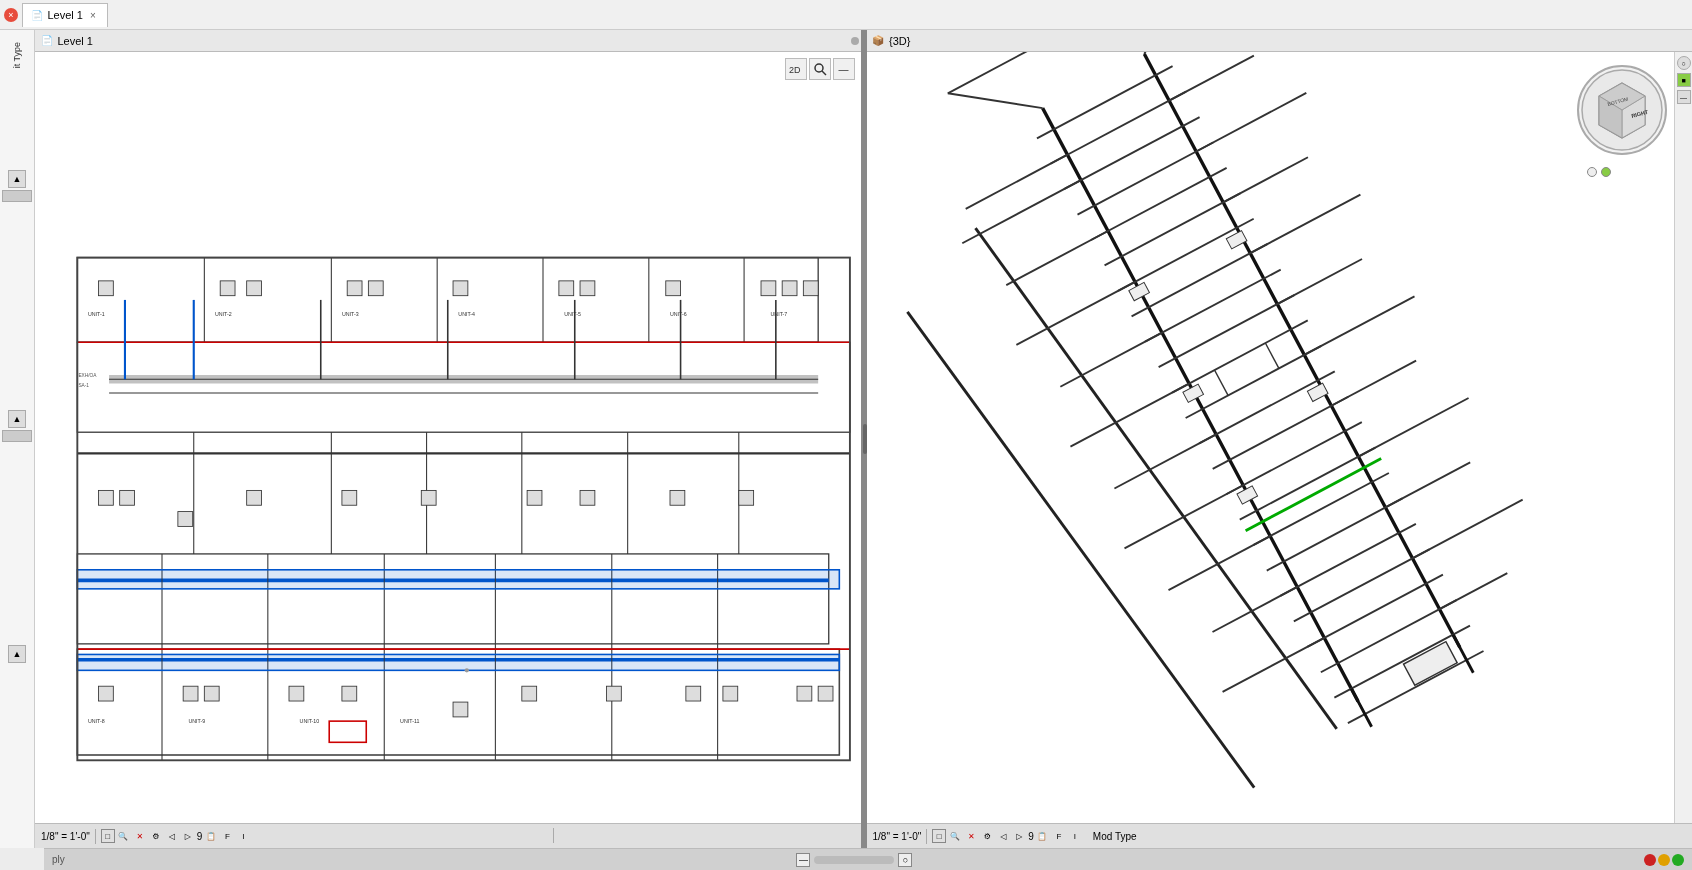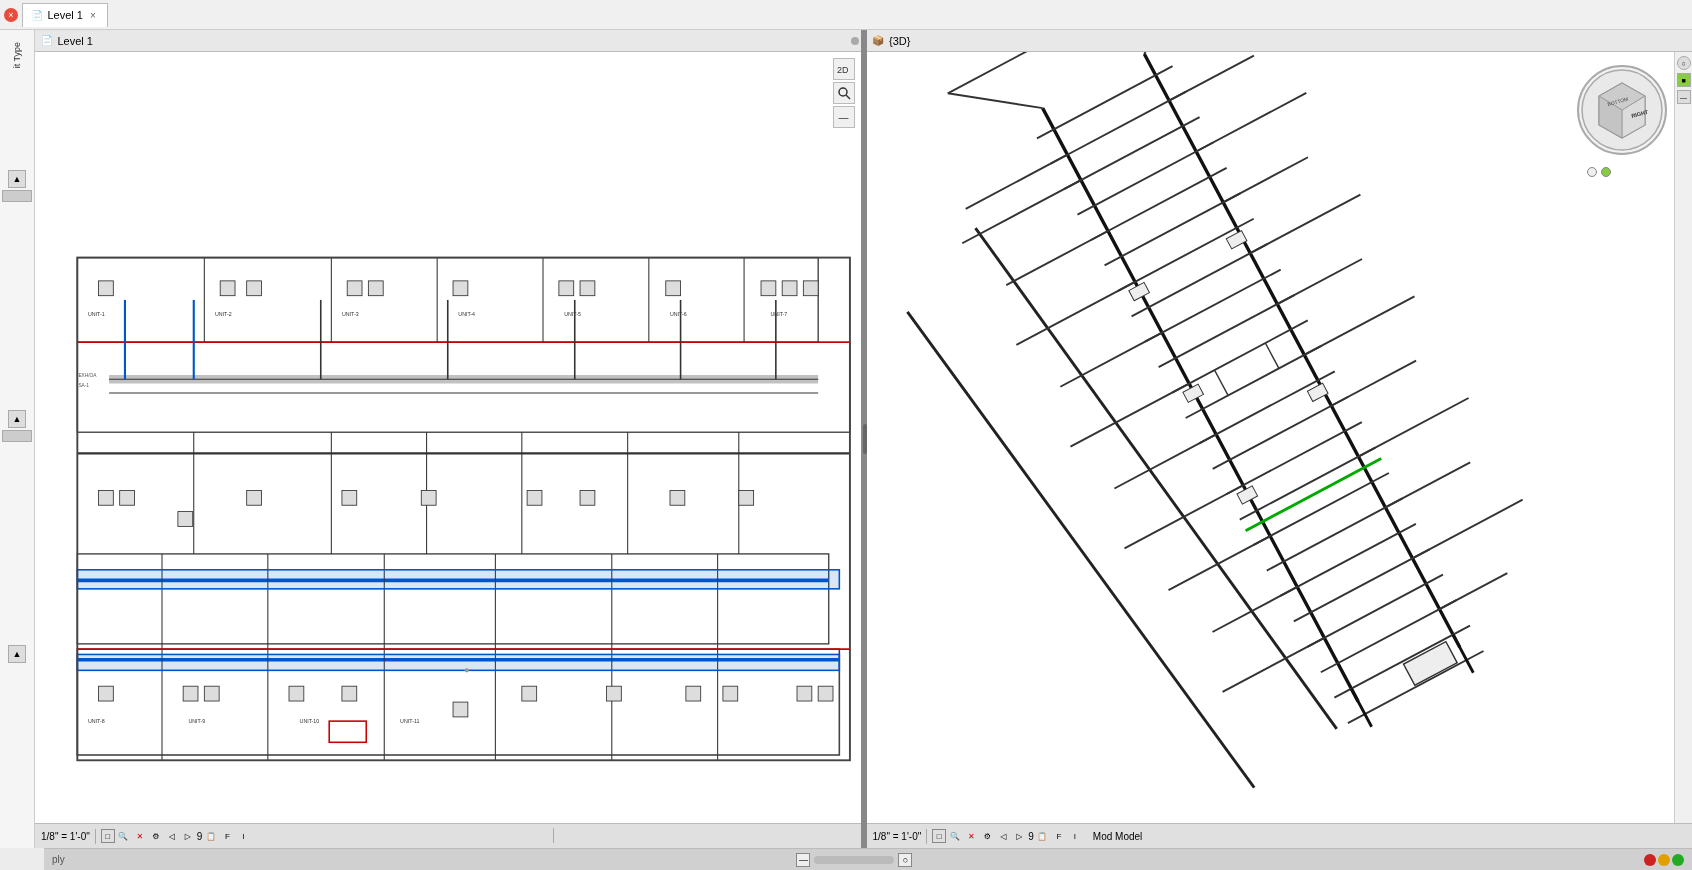--- a/index.html
+++ b/index.html
@@ -160,21 +160,20 @@
       font-size: 9px;
       color: #333;
     }
 
     
     .view-toolbar {
       position: absolute;
       top: 28px;
       right: 6px;
       display: flex;
-      flex-direction: column;
       gap: 2px;
       z-index: 15;
     }
 
     .toolbar-btn {
       width: 22px;
       height: 22px;
       background: #f0f0f0;
       border: 1px solid #bbb;
       display: flex;
@@ -632,21 +631,21 @@
           <div class="status-icon" style="border:none;color:#c00;">✕</div>
           <div class="status-icon" style="border:none;">⚙</div>
           <div class="status-icon" style="border:none;">◁</div>
           <div class="status-icon" style="border:none;">▷</div>
           <span style="font-size:10px;">9</span>
           <div class="status-icon" style="border:none;">📋</div>
           <div class="status-icon" style="border:none;">F</div>
           <div class="status-icon" style="border:none;">I</div>
         </div>
         <div style="margin-left:8px;">
-          <span style="font-size:10px;">Mod Model</span>
+          <span style="font-size:10px;">Mod Type</span>
         </div>
       </div>
     </div>
   </div>
 
   <div style="height:22px;background:#d0d0d0;border-top:1px solid #bbb;display:flex;align-items:center;padding:0 8px;font-size:10px;gap:8px;margin-left:44px;">
     <span style="color:#555;">ply</span>
     <div style="flex:1; display:flex; justify-content:center; gap:4px; align-items:center;">
       <div style="width:14px;height:14px;border:1px solid #888;background:#eee;display:flex;align-items:center;justify-content:center;font-size:9px;cursor:pointer;">—</div>
       <div style="width:80px;height:8px;background:#bbb;border-radius:4px;"></div>

